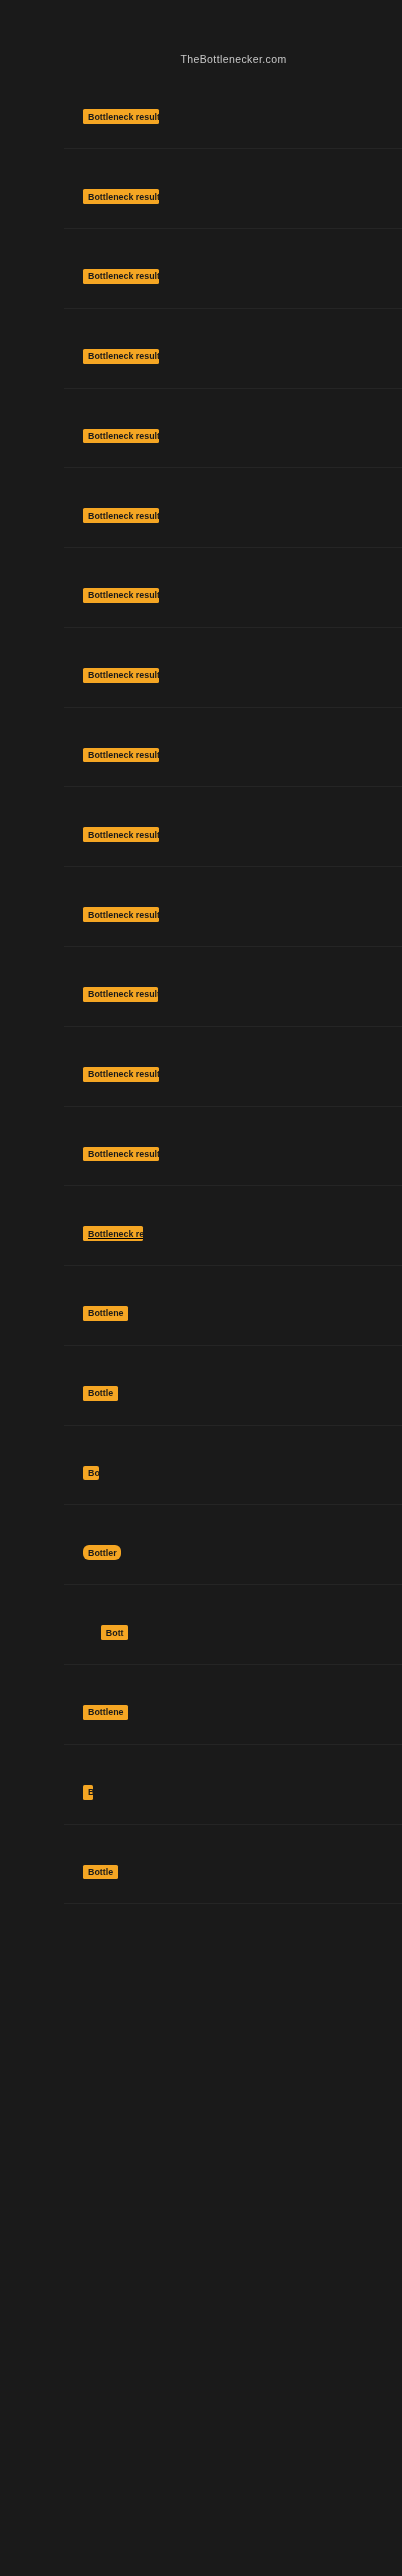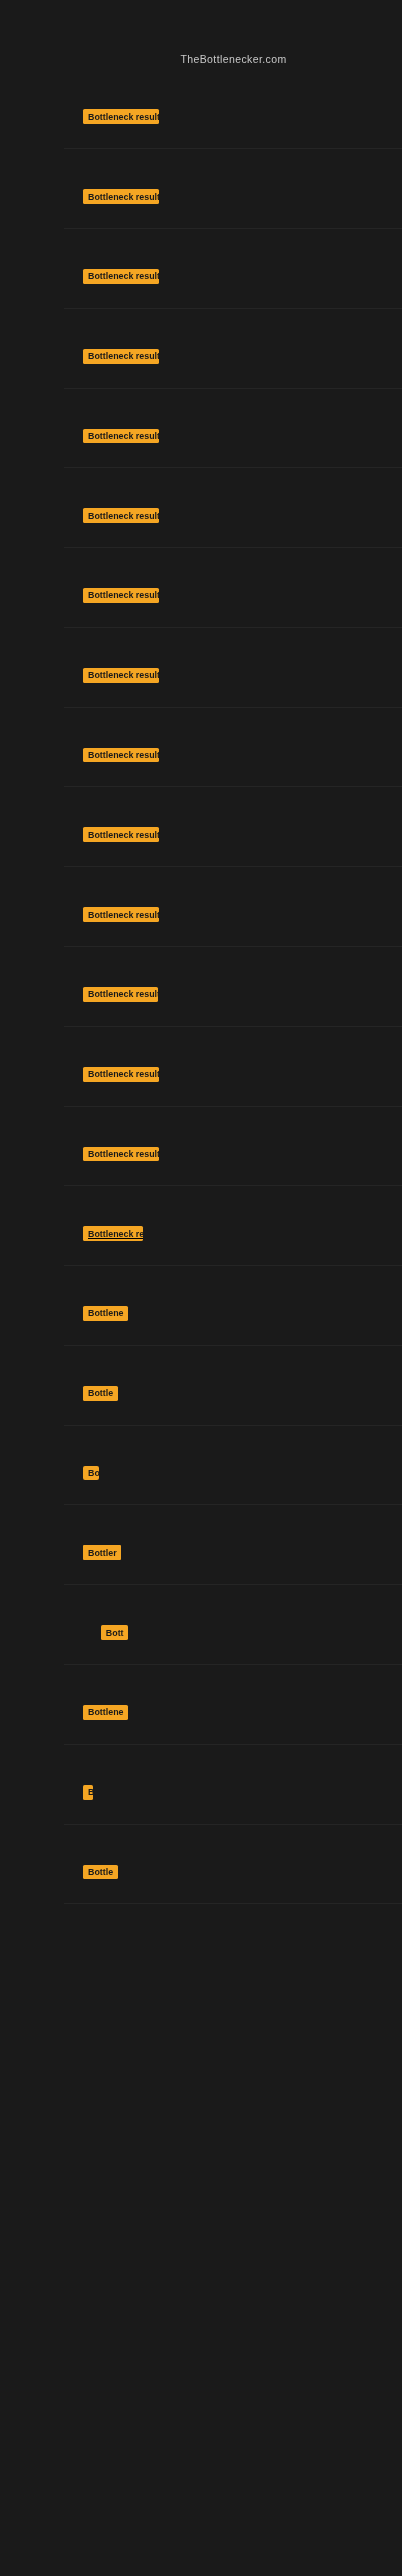--- a/index.html
+++ b/index.html
@@ -72,21 +72,21 @@
     <div style="display: flex; align-items: center; padding: 8px 3.2px; border-bottom: 0.8px solid rgb(37, 37, 37); min-height: 55px;">
       <span style="display: inline-block; background-color: rgb(245, 166, 35); color: rgb(26, 26, 26); font-size: 8.9px; font-weight: bold; padding: 2.4px 4.8px; border-radius: 1.6px; overflow: hidden; max-width: 48px; white-space: nowrap;">Bottlene</span>
     </div>
     <div style="display: flex; align-items: center; padding: 8px 3.2px; border-bottom: 0.8px solid rgb(37, 37, 37); min-height: 55px;">
       <span style="display: inline-block; background-color: rgb(245, 166, 35); color: rgb(26, 26, 26); font-size: 8.9px; font-weight: bold; padding: 2.4px 4.8px; border-radius: 1.6px; overflow: hidden; max-width: 36px; white-space: nowrap;">Bottle</span>
     </div>
     <div style="display: flex; align-items: center; padding: 8px 3.2px; border-bottom: 0.8px solid rgb(37, 37, 37); min-height: 55px;">
       <span style="display: inline-block; background-color: rgb(245, 166, 35); color: rgb(26, 26, 26); font-size: 8.9px; font-weight: bold; padding: 2.4px 4.8px; border-radius: 2px; overflow: hidden; max-width: 16px; white-space: nowrap;">Bo</span>
     </div>
     <div style="display: flex; align-items: center; padding: 8px 3.2px; border-bottom: 0.8px solid rgb(37, 37, 37); min-height: 55px;">
-      <span style="display: inline-block; background-color: rgb(245, 166, 35); color: rgb(26, 26, 26); font-size: 8.9px; font-weight: bold; padding: 2.4px 4.8px; border-radius: 1px; overflow: hidden; max-width: 38px; white-space: nowrap;">Bottler</span>
+      <span style="display: inline-block; background-color: rgb(245, 166, 35); color: rgb(26, 26, 26); font-size: 8.9px; font-weight: bold; padding: 2.4px 4.8px; border-radius: 6px; overflow: hidden; max-width: 38px; white-space: nowrap;">Bottler</span>
     </div>
     <div style="display: flex; align-items: flex-start; padding: 8px 21px; border-bottom: 0.8px solid rgb(37, 37, 37); min-height: 55px;">
       <span style="display: inline-block; background-color: rgb(245, 166, 35); color: rgb(26, 26, 26); font-size: 8.9px; font-weight: bold; padding: 2.4px 4.8px; border-radius: 1.6px; overflow: hidden; max-width: 26.6px; white-space: nowrap;">Bott</span>
     </div>
     <div style="display: flex; align-items: center; padding: 8px 3.2px; border-bottom: 0.8px solid rgb(37, 37, 37); min-height: 55px;">
       <span style="display: inline-block; background-color: rgb(245, 166, 35); color: rgb(26, 26, 26); font-size: 8.9px; font-weight: bold; padding: 2.4px 4.8px; border-radius: 1.6px; overflow: hidden; max-width: 47px; white-space: nowrap;">Bottlene</span>
     </div>
     <div style="display: flex; align-items: center; padding: 8px 3.2px; border-bottom: 0.8px solid rgb(37, 37, 37); min-height: 55px;">
       <span style="display: inline-block; background-color: rgb(245, 166, 35); color: rgb(26, 26, 26); font-size: 8.9px; font-weight: bold; padding: 2.4px 4.8px; border-radius: 1.6px; overflow: hidden; max-width: 9.7px; white-space: nowrap;">B</span>
     </div>

